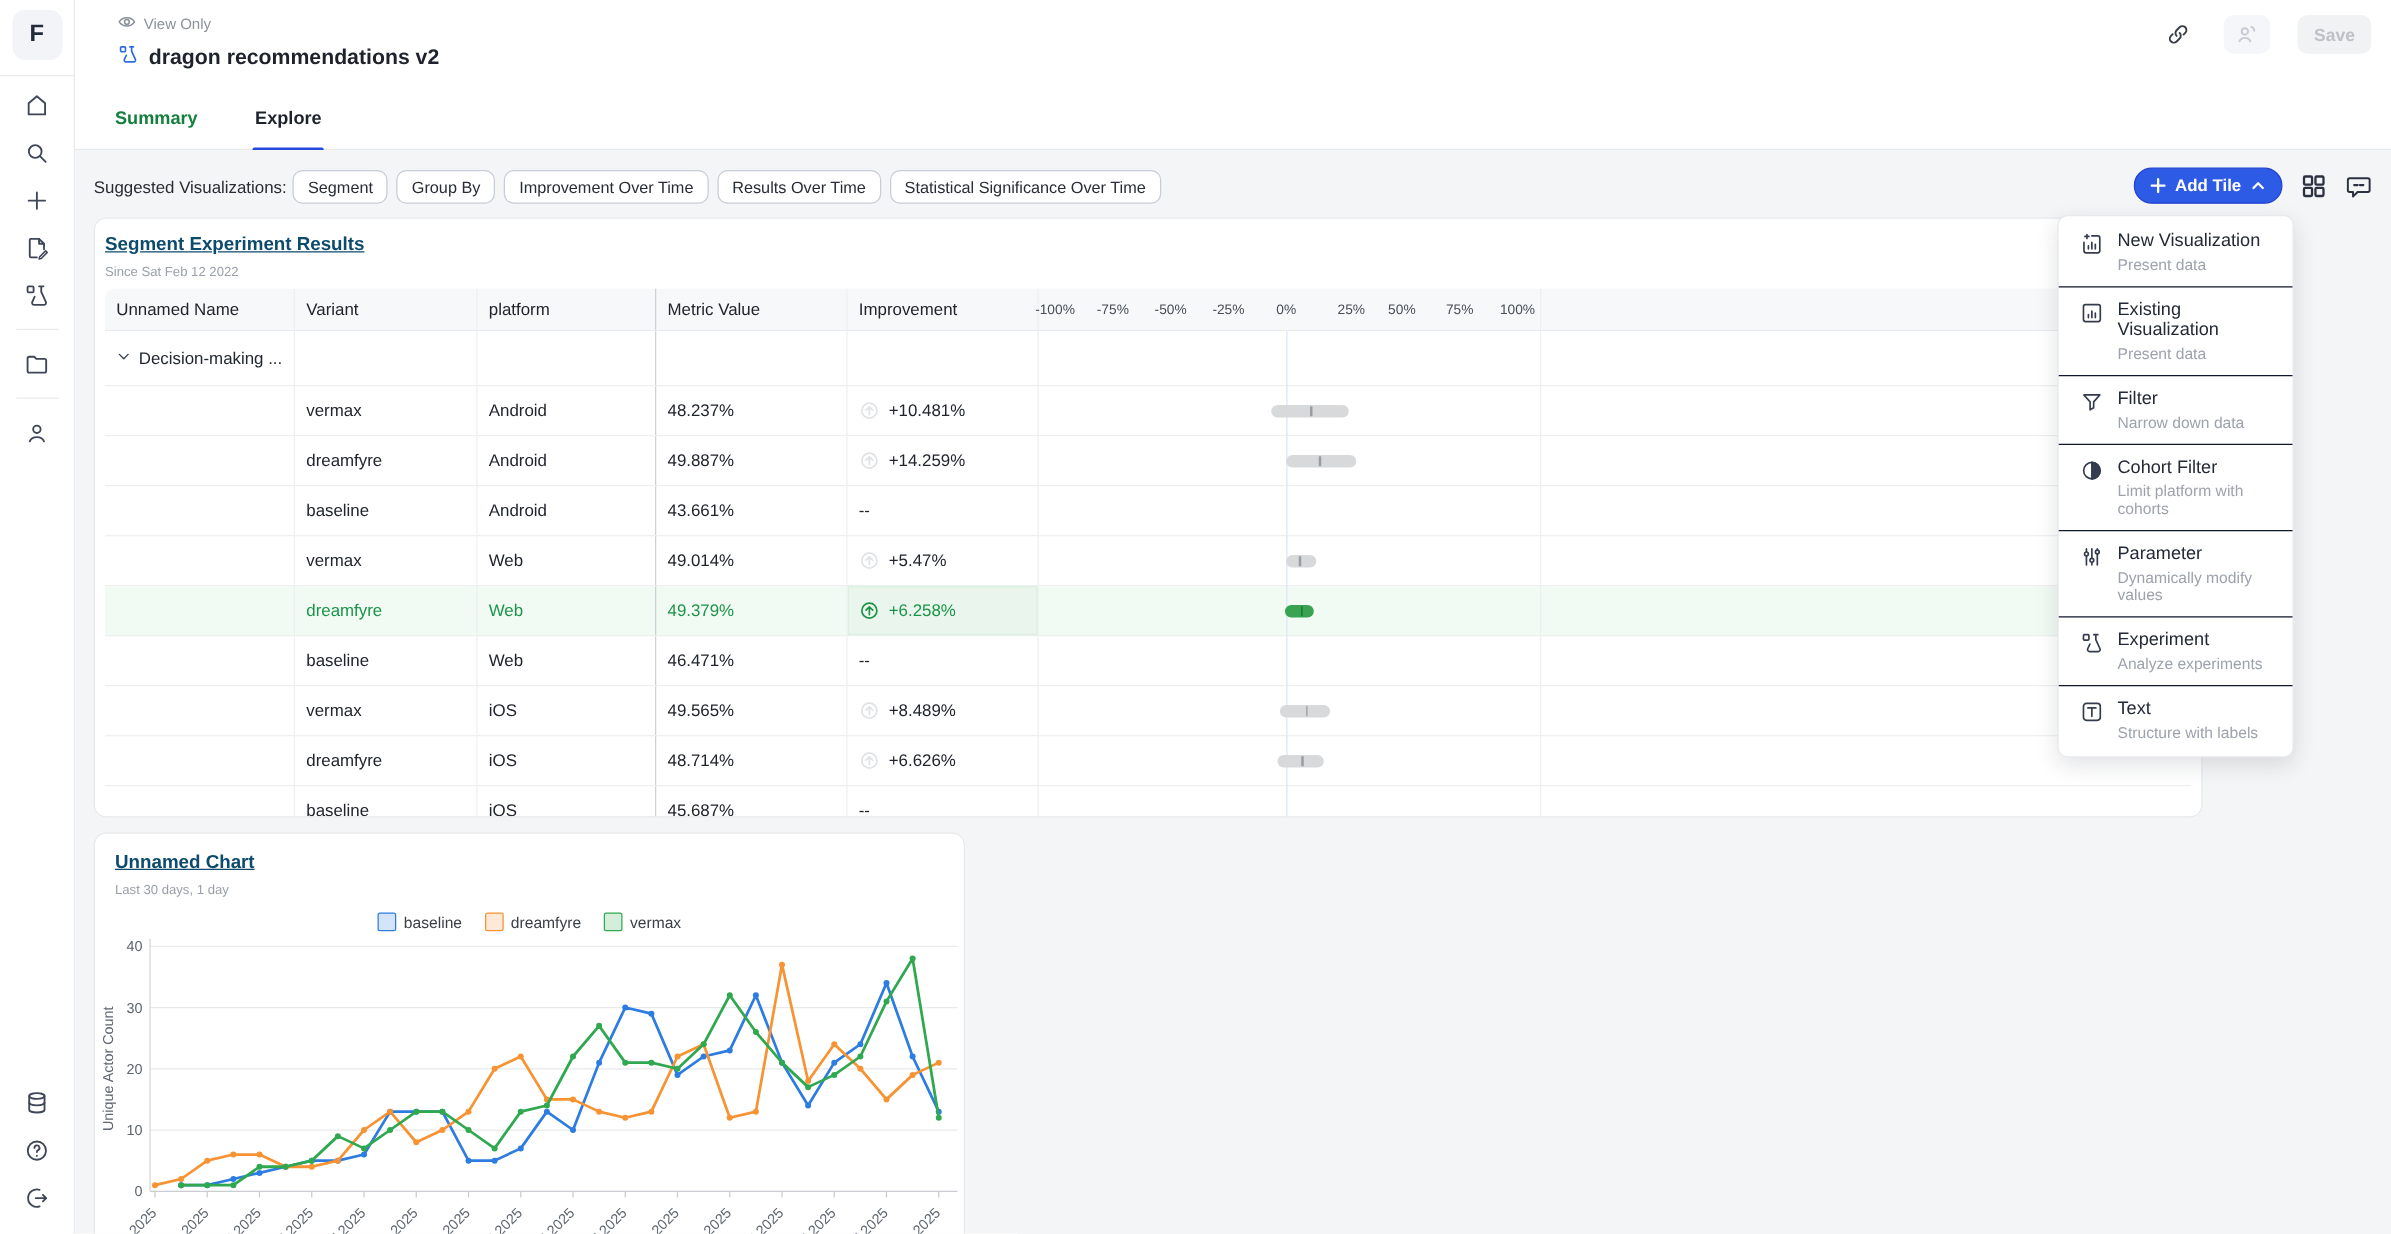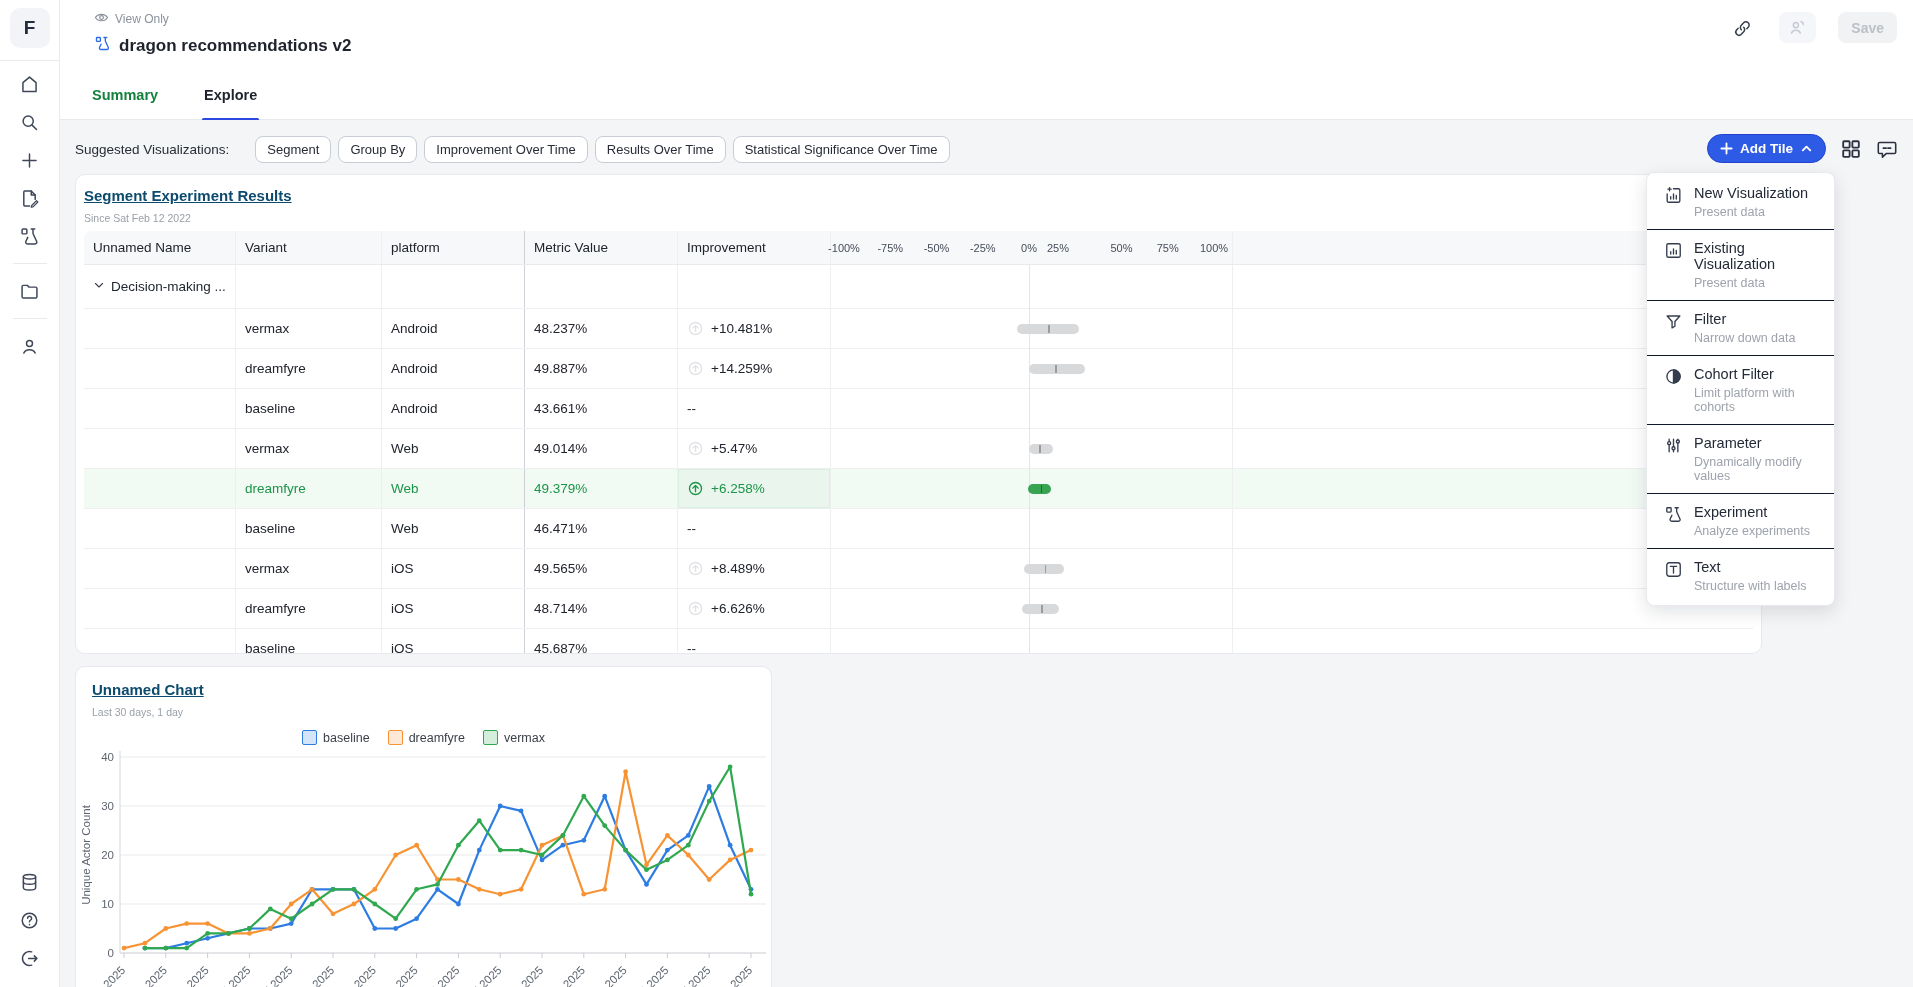--- a/index.html
+++ b/index.html
@@ -15,35 +15,35 @@
   .sb-icon svg { width:21px; height:21px; }
   .sb-spacer { flex:1; }
   .sb-bottom { display:flex; flex-direction:column; align-items:center; margin-bottom:10px; }
 
   
   .main { position:absolute; left:60px; top:0; width:1853px; height:955px; }
   .hdr { position:relative; height:66px; background:#fff; padding:10px 16px 0 34px; }
   .view-only { display:flex; align-items:center; gap:6px; color:#8b919b; font-size:12px; }
   .doc-title { display:flex; align-items:center; gap:8px; margin-top:7px; font-size:17px; font-weight:700; color:#1d222c; }
   .doc-title svg { width:17px; height:17px; color:#2e6be8; }
-  .hdr-right { position:absolute; right:16px; top:12px; display:flex; align-items:flex-end; gap:22px; }
+  .hdr-right { position:absolute; right:16px; top:12px; display:flex; align-items:flex-start; gap:22px; }
   .link-ic { color:#363c48; width:30px; height:30px; display:flex; align-items:center; justify-content:center; cursor:pointer; }
   .people-btn { width:37px; height:31px; background:#f4f6f9; border-radius:8px; display:flex; align-items:center; justify-content:center; color:#c5cad3; cursor:default; }
   .save-btn { height:31px; padding:0 13px; background:#f1f2f4; border:none; border-radius:8px; color:#bcc0c7; font-size:14px; font-weight:600; cursor:default; }
 
   
   .tabs { position:relative; height:54px; background:#fff; border-bottom:1px solid #e7e9ec; padding-left:30px; display:flex; align-items:flex-end; gap:42px; }
   .tab { position:relative; padding:0 2px 16px; font-size:14.5px; color:#15803d; font-weight:600; cursor:pointer; }
   .tab.active { color:#1d222c; font-weight:700; }
   .tab.active:after { content:""; position:absolute; left:0; right:0; bottom:-2px; height:3px; border-radius:2px; background:#2a49e0; }
 
   
   .content { position:relative; height:867px; background:#f4f5f6; padding:14px 15px 0; }
   .toolbar { position:relative; display:flex; align-items:center; height:30px; }
-  .sugg-label { font-size:13.5px; color:#272c36; margin-right:26px; }
+  .sugg-label { font-size:13.5px; color:#272c36; margin-right:5px; }
   .chip { background:#fff; border:1px solid #c7ccd6; border-radius:8px; padding:5px 11px; font-size:13px; color:#272c36; margin-right:7px; cursor:pointer; white-space:nowrap; }
   .toolbar-right { position:absolute; right:0; top:0; display:flex; align-items:center; gap:14px; }
   .add-tile { display:flex; align-items:center; gap:7px; height:29px; padding:0 12px; background:#2e5be6; border:1.5px solid #2143cf; border-radius:15px; color:#fff; font-size:13.5px; font-weight:600; cursor:pointer; }
   .add-tile svg { width:13px; height:13px; }
   .tb-ic { width:22px; height:22px; color:#2b3140; cursor:pointer; }
 
   
   .panel { background:#fff; border:1px solid #e7e9ec; border-radius:10px; position:relative; overflow:hidden; }
   .table-panel { margin-top:10px; width:1687px; height:480px; }
   .panel-title { font-size:15px; font-weight:700; color:#0c4a6e; text-decoration:underline; }
@@ -245,21 +245,21 @@
               <div class="cell">Variant</div>
               <div class="cell sep-dark">platform</div>
               <div class="cell">Metric Value</div>
               <div class="cell">Improvement</div>
               <div class="scale-cell">
                 <span class="scale-tick-lbl" style="left:13px">-100%</span>
                 <span class="scale-tick-lbl" style="left:59.25px">-75%</span>
                 <span class="scale-tick-lbl" style="left:105.5px">-50%</span>
                 <span class="scale-tick-lbl" style="left:151.75px">-25%</span>
                 <span class="scale-tick-lbl" style="left:198px">0%</span>
-                <span class="scale-tick-lbl" style="left:227px">25%</span>
+                <span class="scale-tick-lbl" style="left:250px">25%</span>
                 <span class="scale-tick-lbl" style="left:290.5px">50%</span>
                 <span class="scale-tick-lbl" style="left:336.75px">75%</span>
                 <span class="scale-tick-lbl" style="left:383px">100%</span>
               </div>
               <div class="cell"></div>
             </div>
             <div class="t-row group-row">
               <div class="group-cell" style="border-right:1px solid #eeeff1">
     <span><svg viewBox="0 0 24 24" fill="none" stroke="currentColor" stroke-width="2.2" stroke-linecap="round" stroke-linejoin="round">
                     <path d="M5 9 L12 16 L19 9"></path>

